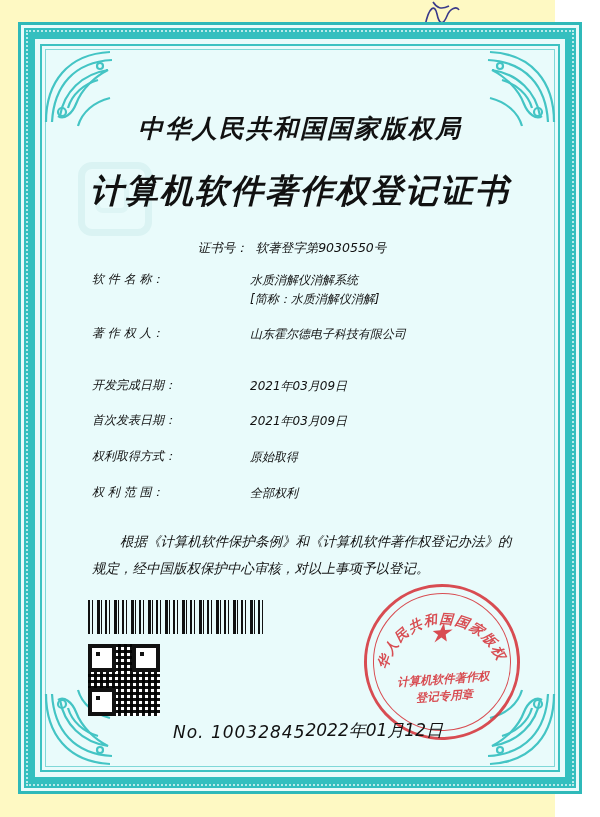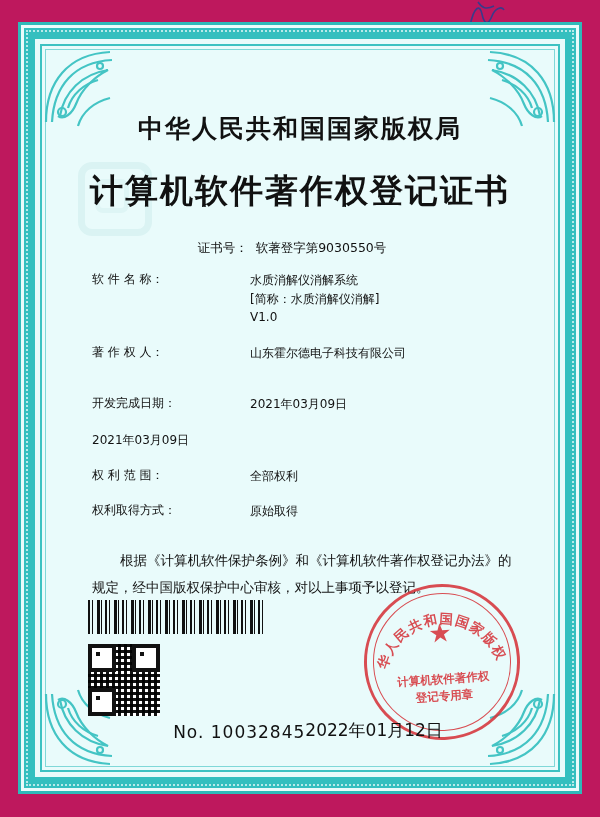--- a/index.html
+++ b/index.html
@@ -9,23 +9,24 @@
   body {
     width: 600px;
     height: 817px;
     background: #ffffff;
     font-family: "Liberation Serif", serif;
     overflow: hidden;
   }
 
   .page {
     position: relative;
-    width: 600px;
+    width: 555px;
     height: 817px;
-    background: #be185d;
+    background: #fef9c3;
+    font-style: italic;
   }
 
   
   .cert {
     position: absolute;
     left: 18px;
     top: 22px;
     width: 564px;
     height: 772px;
     background: #e9fbfb;
@@ -368,48 +369,48 @@
         <span class="label">证书号：</span><span class="value">软著登字第9030550号</span>
       </div>
 
       <div class="fields">
 
         <div class="row">
           <div class="lab">软 件 名 称：</div>
           <div class="val">
             <span class="sub">水质消解仪消解系统</span>
             <span class="sub">[简称：水质消解仪消解]</span>
-            <span class="sub">V1.0</span>
           </div>
         </div>
 
         <div class="row">
           <div class="lab">著 作 权 人：</div>
           <div class="val">山东霍尔德电子科技有限公司</div>
         </div>
 
         <div class="gap-lg"></div>
 
         <div class="row">
           <div class="lab">开发完成日期：</div>
           <div class="val">2021年03月09日</div>
         </div>
 
         <div class="row">
+          <div class="lab">首次发表日期：</div>
           <div class="val">2021年03月09日</div>
+        </div>
+
+        <div class="row">
+          <div class="lab">权利取得方式：</div>
+          <div class="val">原始取得</div>
         </div>
 
         <div class="row">
           <div class="lab">权 利 范 围：</div>
           <div class="val">全部权利</div>
-        </div>
-
-        <div class="row">
-          <div class="lab">权利取得方式：</div>
-          <div class="val">原始取得</div>
         </div>
 
 
       </div>
 
       <div class="para">
         <span class="indent">根据《计算机软件保护条例》和《计算机软件著作权登记办法》的</span>
         <span>规定，经中国版权保护中心审核，对以上事项予以登记。</span>
       </div>
 

